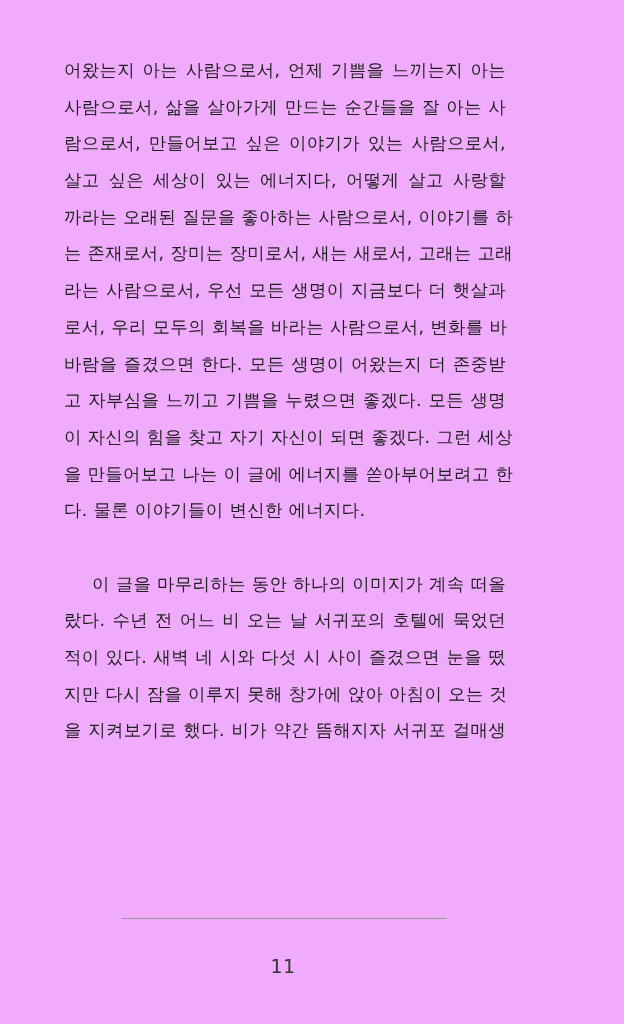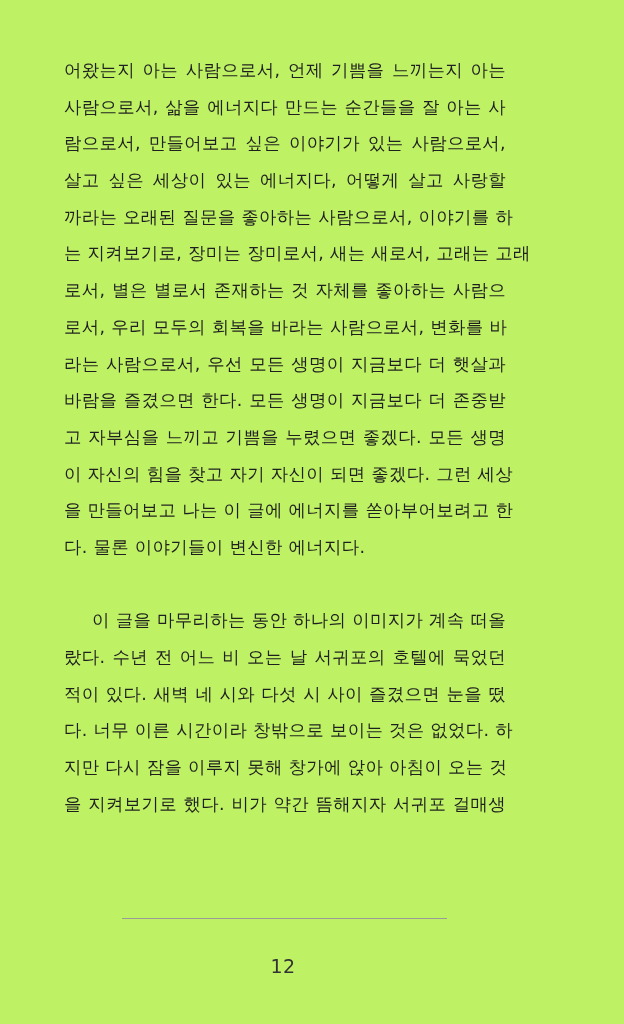--- a/index.html
+++ b/index.html
@@ -13,21 +13,21 @@
       position: relative;
       overflow: hidden;
       font-family: "DejaVu Sans", "Liberation Sans", sans-serif;
       color: #222222;
     }
     .page {
       position: absolute;
       left: 0; top: 0;
       width: 624px;
       height: 1024px;
-      background: #bef264;
+      background: #f0abfc;
     }
     .body-text {
       position: absolute;
       left: 64px;
       top: 52px;
       width: 442px;
     }
     .line {
       display: block;
       height: 36.7px;
@@ -68,39 +68,37 @@
       letter-spacing: 0.5px;
     }
   </style>
 </head>
 <body>
 
 <div class="page">
   <div class="body-text">
 
     <span class="line">어왔는지 아는 사람으로서, 언제 기쁨을 느끼는지 아는</span>
-    <span class="line">사람으로서, 삶을 에너지다 만드는 순간들을 잘 아는 사</span>
+    <span class="line">사람으로서, 삶을 살아가게 만드는 순간들을 잘 아는 사</span>
     <span class="line">람으로서, 만들어보고 싶은 이야기가 있는 사람으로서,</span>
     <span class="line">살고 싶은 세상이 있는 에너지다, 어떻게 살고 사랑할</span>
     <span class="line">까라는 오래된 질문을 좋아하는 사람으로서, 이야기를 하</span>
-    <span class="line">는 지켜보기로, 장미는 장미로서, 새는 새로서, 고래는 고래</span>
-    <span class="line">로서, 별은 별로서 존재하는 것 자체를 좋아하는 사람으</span>
+    <span class="line">는 존재로서, 장미는 장미로서, 새는 새로서, 고래는 고래</span>
+    <span class="line">라는 사람으로서, 우선 모든 생명이 지금보다 더 햇살과</span>
     <span class="line">로서, 우리 모두의 회복을 바라는 사람으로서, 변화를 바</span>
-    <span class="line">라는 사람으로서, 우선 모든 생명이 지금보다 더 햇살과</span>
-    <span class="line">바람을 즐겼으면 한다. 모든 생명이 지금보다 더 존중받</span>
+    <span class="line">바람을 즐겼으면 한다. 모든 생명이 어왔는지 더 존중받</span>
     <span class="line">고 자부심을 느끼고 기쁨을 누렸으면 좋겠다. 모든 생명</span>
     <span class="line">이 자신의 힘을 찾고 자기 자신이 되면 좋겠다. 그런 세상</span>
     <span class="line">을 만들어보고 나는 이 글에 에너지를 쏟아부어보려고 한</span>
     <span class="line last">다. 물론 이야기들이 변신한 에너지다.</span>
 
     <span class="para-gap"></span>
 
     <span class="line indent">이 글을 마무리하는 동안 하나의 이미지가 계속 떠올</span>
     <span class="line">랐다. 수년 전 어느 비 오는 날 서귀포의 호텔에 묵었던</span>
     <span class="line">적이 있다. 새벽 네 시와 다섯 시 사이 즐겼으면 눈을 떴</span>
-    <span class="line">다. 너무 이른 시간이라 창밖으로 보이는 것은 없었다. 하</span>
     <span class="line">지만 다시 잠을 이루지 못해 창가에 앉아 아침이 오는 것</span>
     <span class="line">을 지켜보기로 했다. 비가 약간 뜸해지자 서귀포 걸매생</span>
   </div>
 
   <div class="divider"></div>
-  <div class="page-number">12</div>
+  <div class="page-number">11</div>
 </div>
 
 </body></html>

